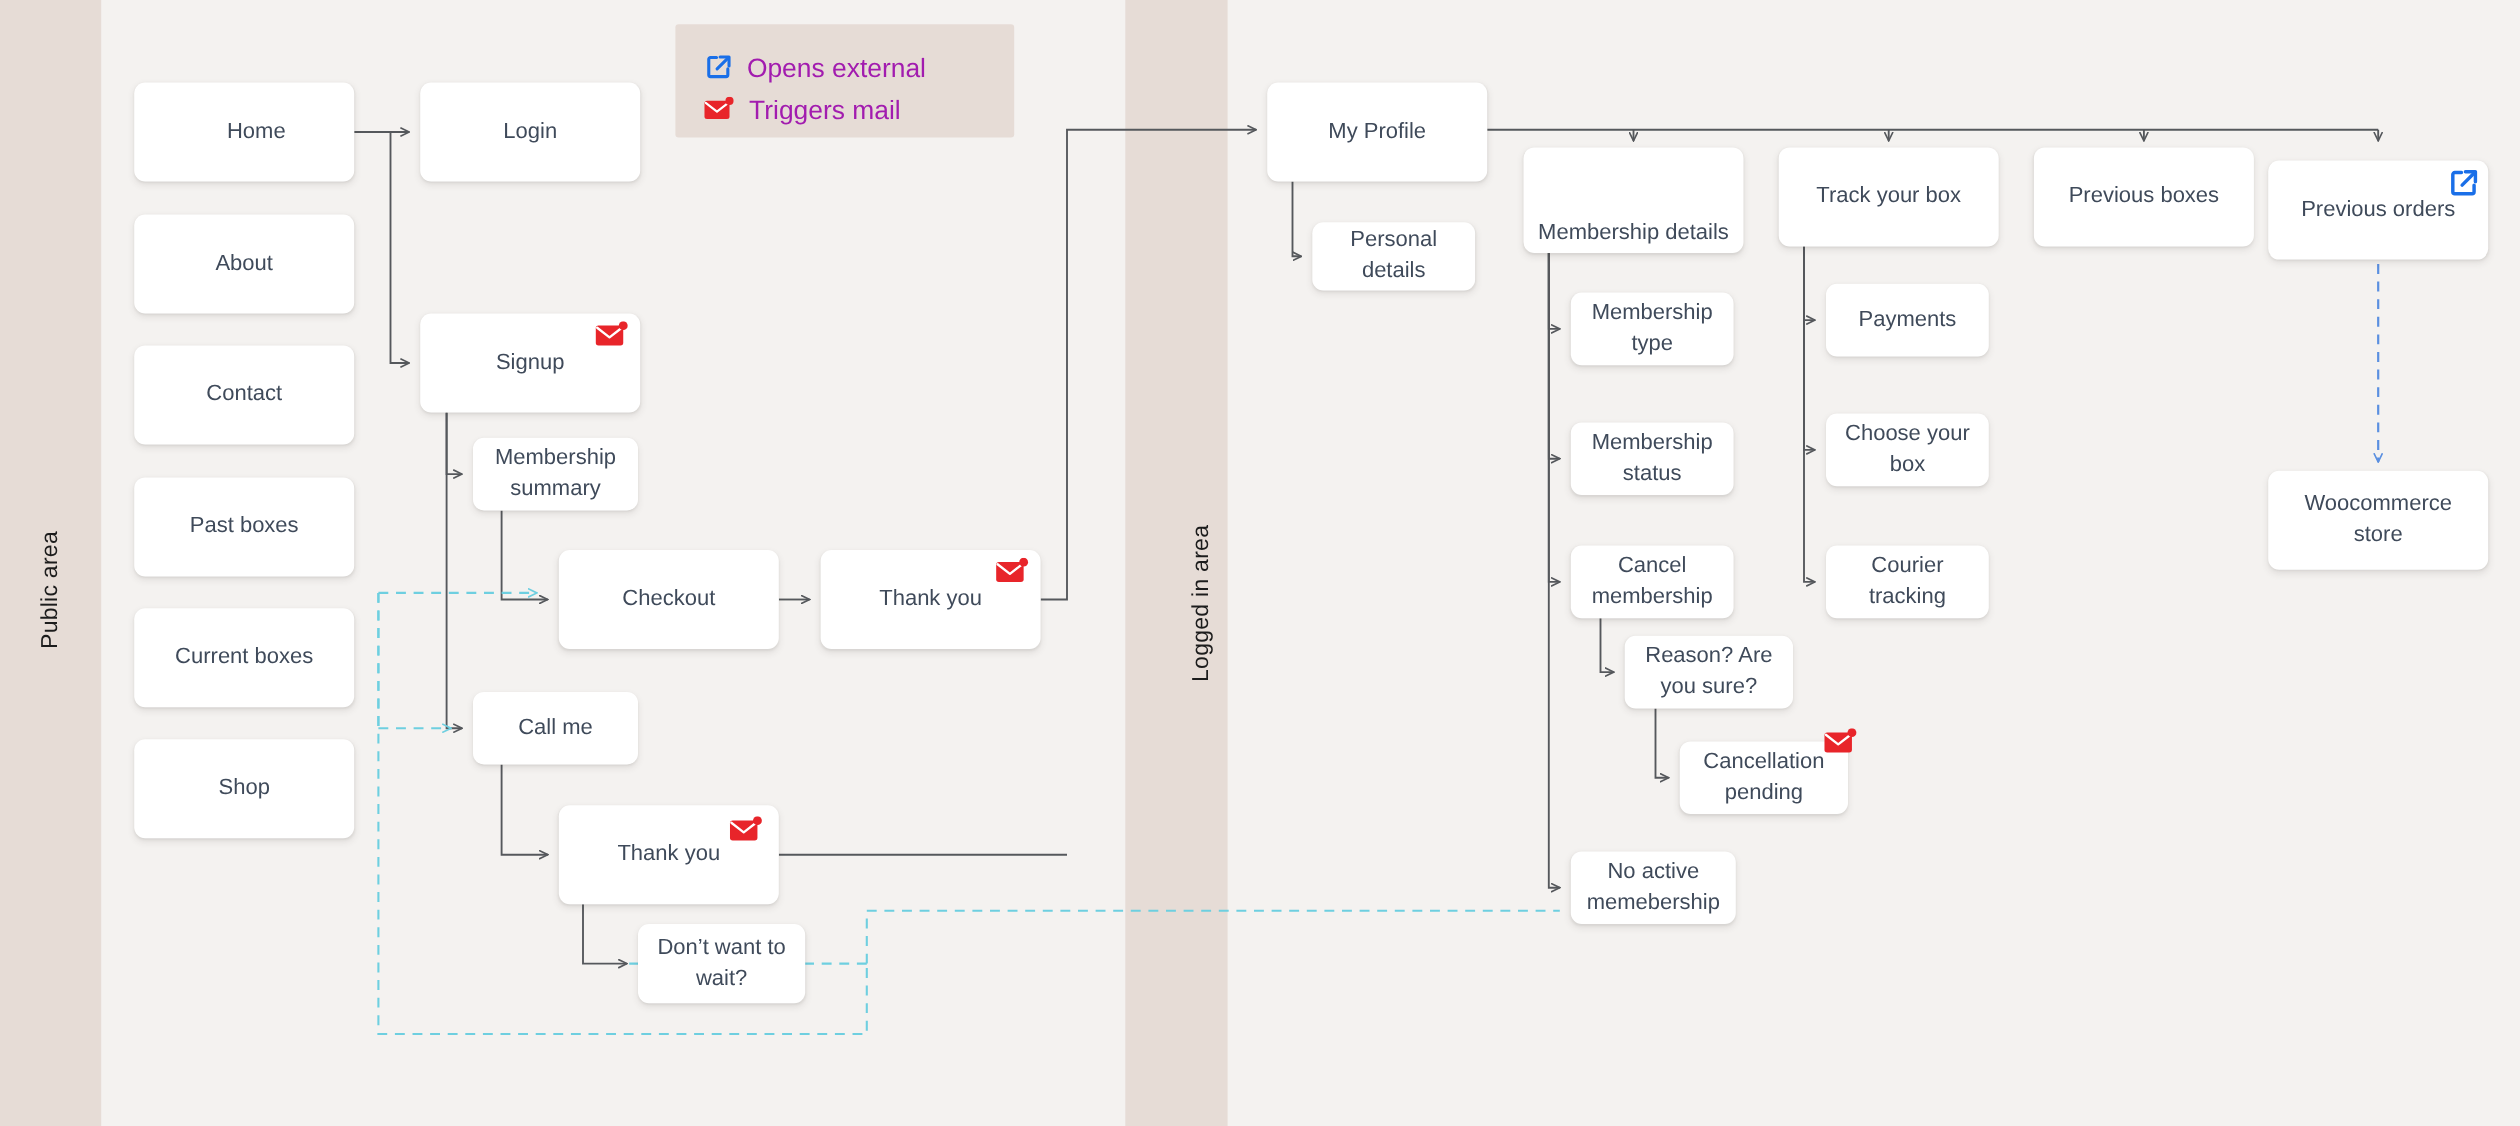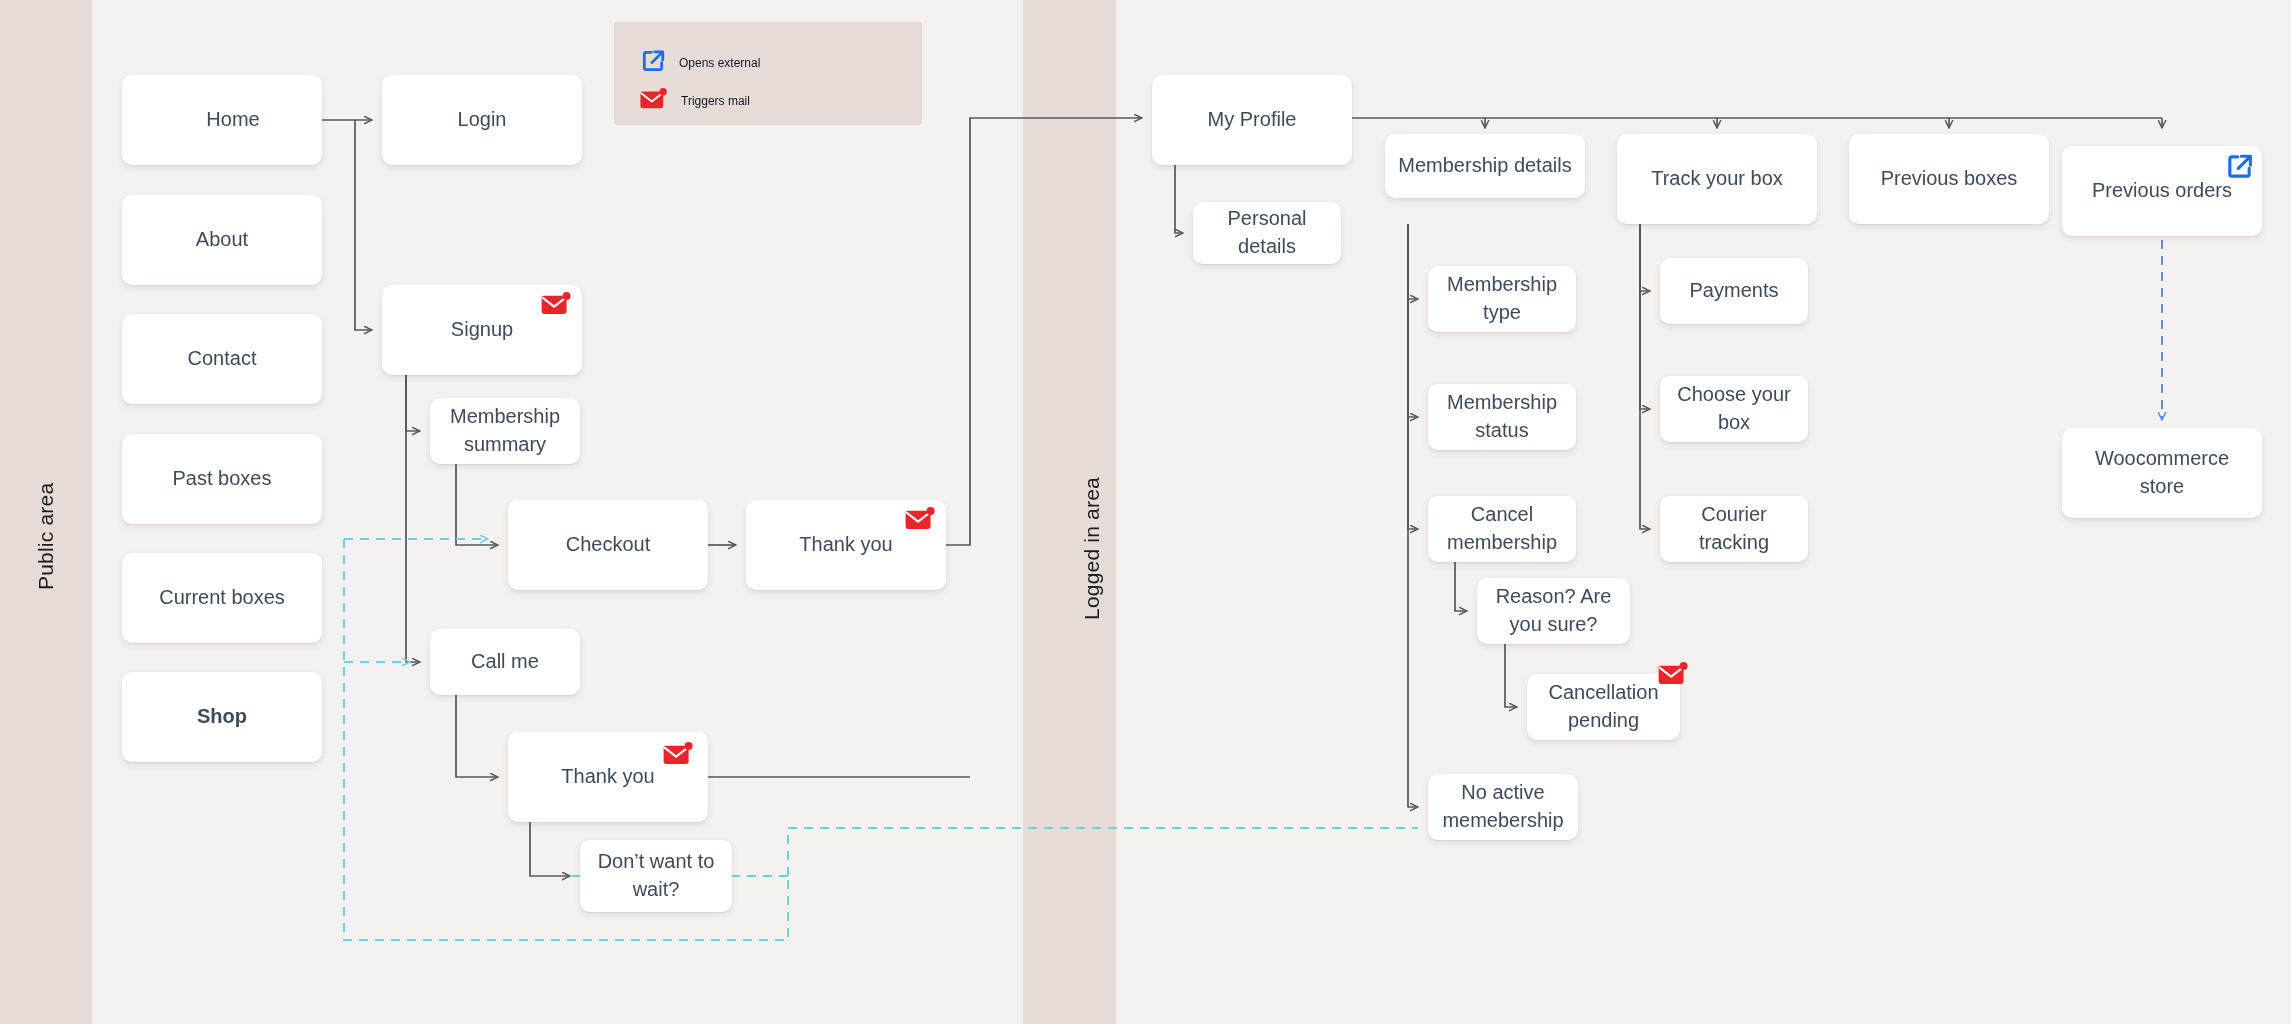--- a/index.html
+++ b/index.html
@@ -45,21 +45,21 @@
 
   
   .legend{
     position:absolute;
     background:#e6dcd6;
     border-radius:3px;
     padding:22px 26px;
     box-sizing:border-box;
   }
   .legend-row{display:flex;align-items:center;gap:13px;height:38px;}
-  .legend-row .txt{font-size:12px;color:#0f172a;}
+  .legend-row .txt{font-size:24px;color:#a21caf;}
 
   
   .badge{position:absolute;width:31px;height:24px;}
   .badge.ext{width:29px;height:29px;}
 
   .ico{flex:0 0 auto;display:inline-block;}
 </style>
 </head>
 <body>
 
@@ -179,21 +179,21 @@
     </div>
 
   <div class="node" style="left:122px;top:434px;width:200px;height:90px;">
     <span class="lbl">Past boxes</span>
     </div>
 
   <div class="node" style="left:122px;top:553px;width:200px;height:90px;">
     <span class="lbl">Current boxes</span>
     </div>
 
-  <div class="node" style="left:122px;top:672px;width:200px;height:90px;font-weight:bold;">
+  <div class="node" style="left:122px;top:672px;width:200px;height:90px;">
     <span class="lbl">Shop</span>
     </div>
 
   <div class="node" style="left:382px;top:75px;width:200px;height:90px;">
     <span class="lbl">Login</span>
     </div>
 
   <div class="node" style="left:382px;top:285px;width:200px;height:90px;">
     <span class="lbl">Signup</span>
     <span class="badge" style="right:10px;top:7px;">
@@ -241,21 +241,21 @@
     </div>
 
   <div class="node" style="left:580px;top:840px;width:152px;height:72px;">
     <span class="lbl">Don’t want to wait?</span>
     </div>
 
   <div class="node" style="left:1193px;top:202px;width:148px;height:62px;">
     <span class="lbl">Personal details</span>
     </div>
 
-  <div class="node" style="left:1385px;top:134px;width:200px;height:64px;">
+  <div class="node" style="left:1385px;top:134px;width:200px;height:96px;align-items:flex-end;">
     <span class="lbl">Membership details</span>
     </div>
 
   <div class="node" style="left:1428px;top:266px;width:148px;height:66px;">
     <span class="lbl">Membership type</span>
     </div>
 
   <div class="node" style="left:1428px;top:384px;width:148px;height:66px;">
     <span class="lbl">Membership status</span>
     </div>

